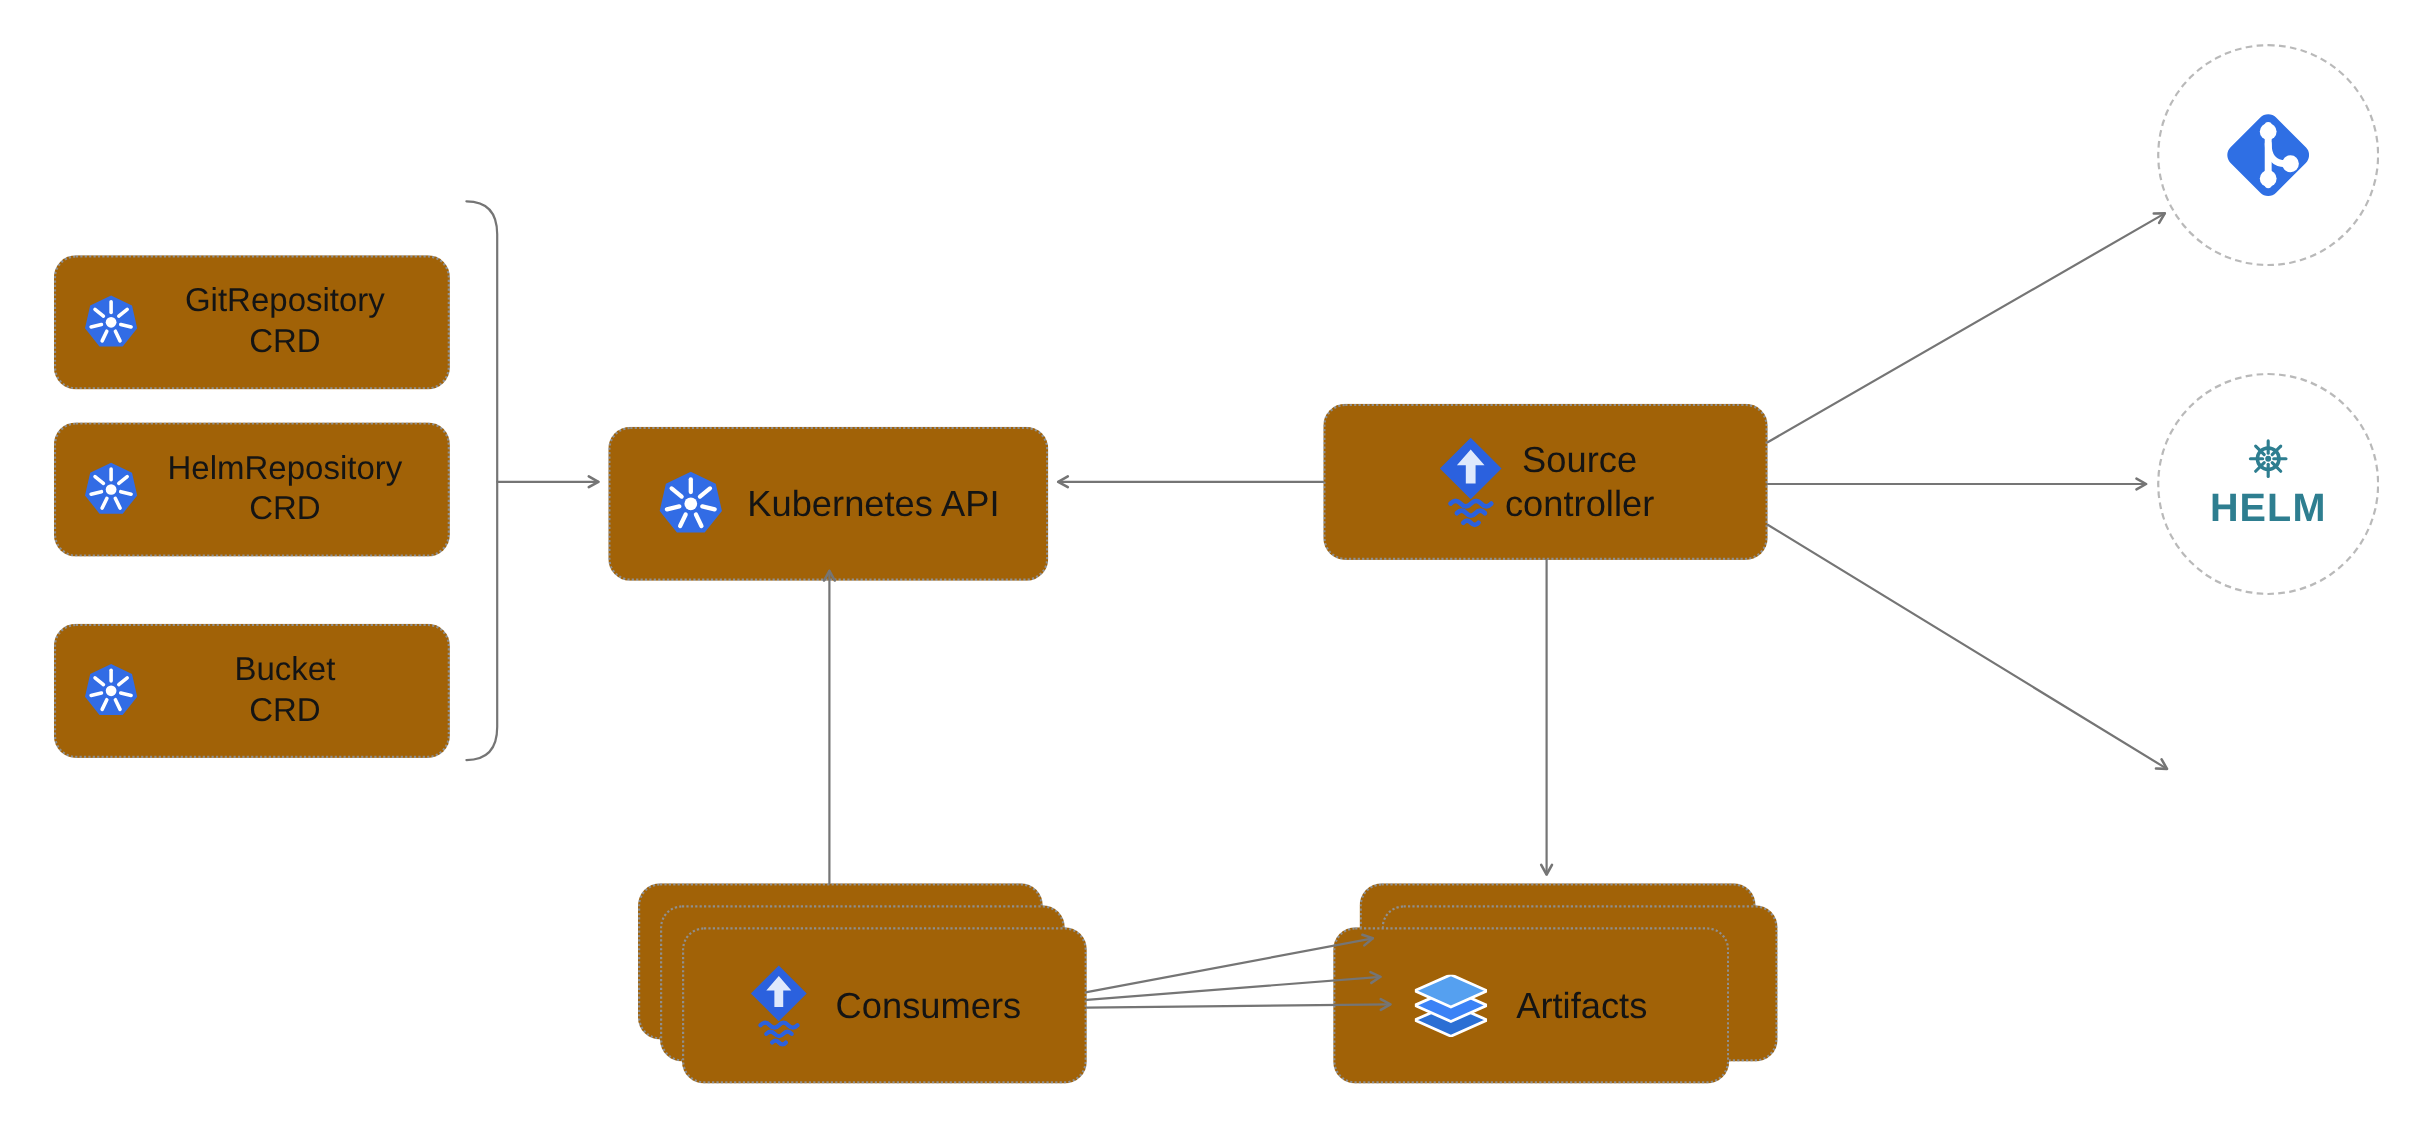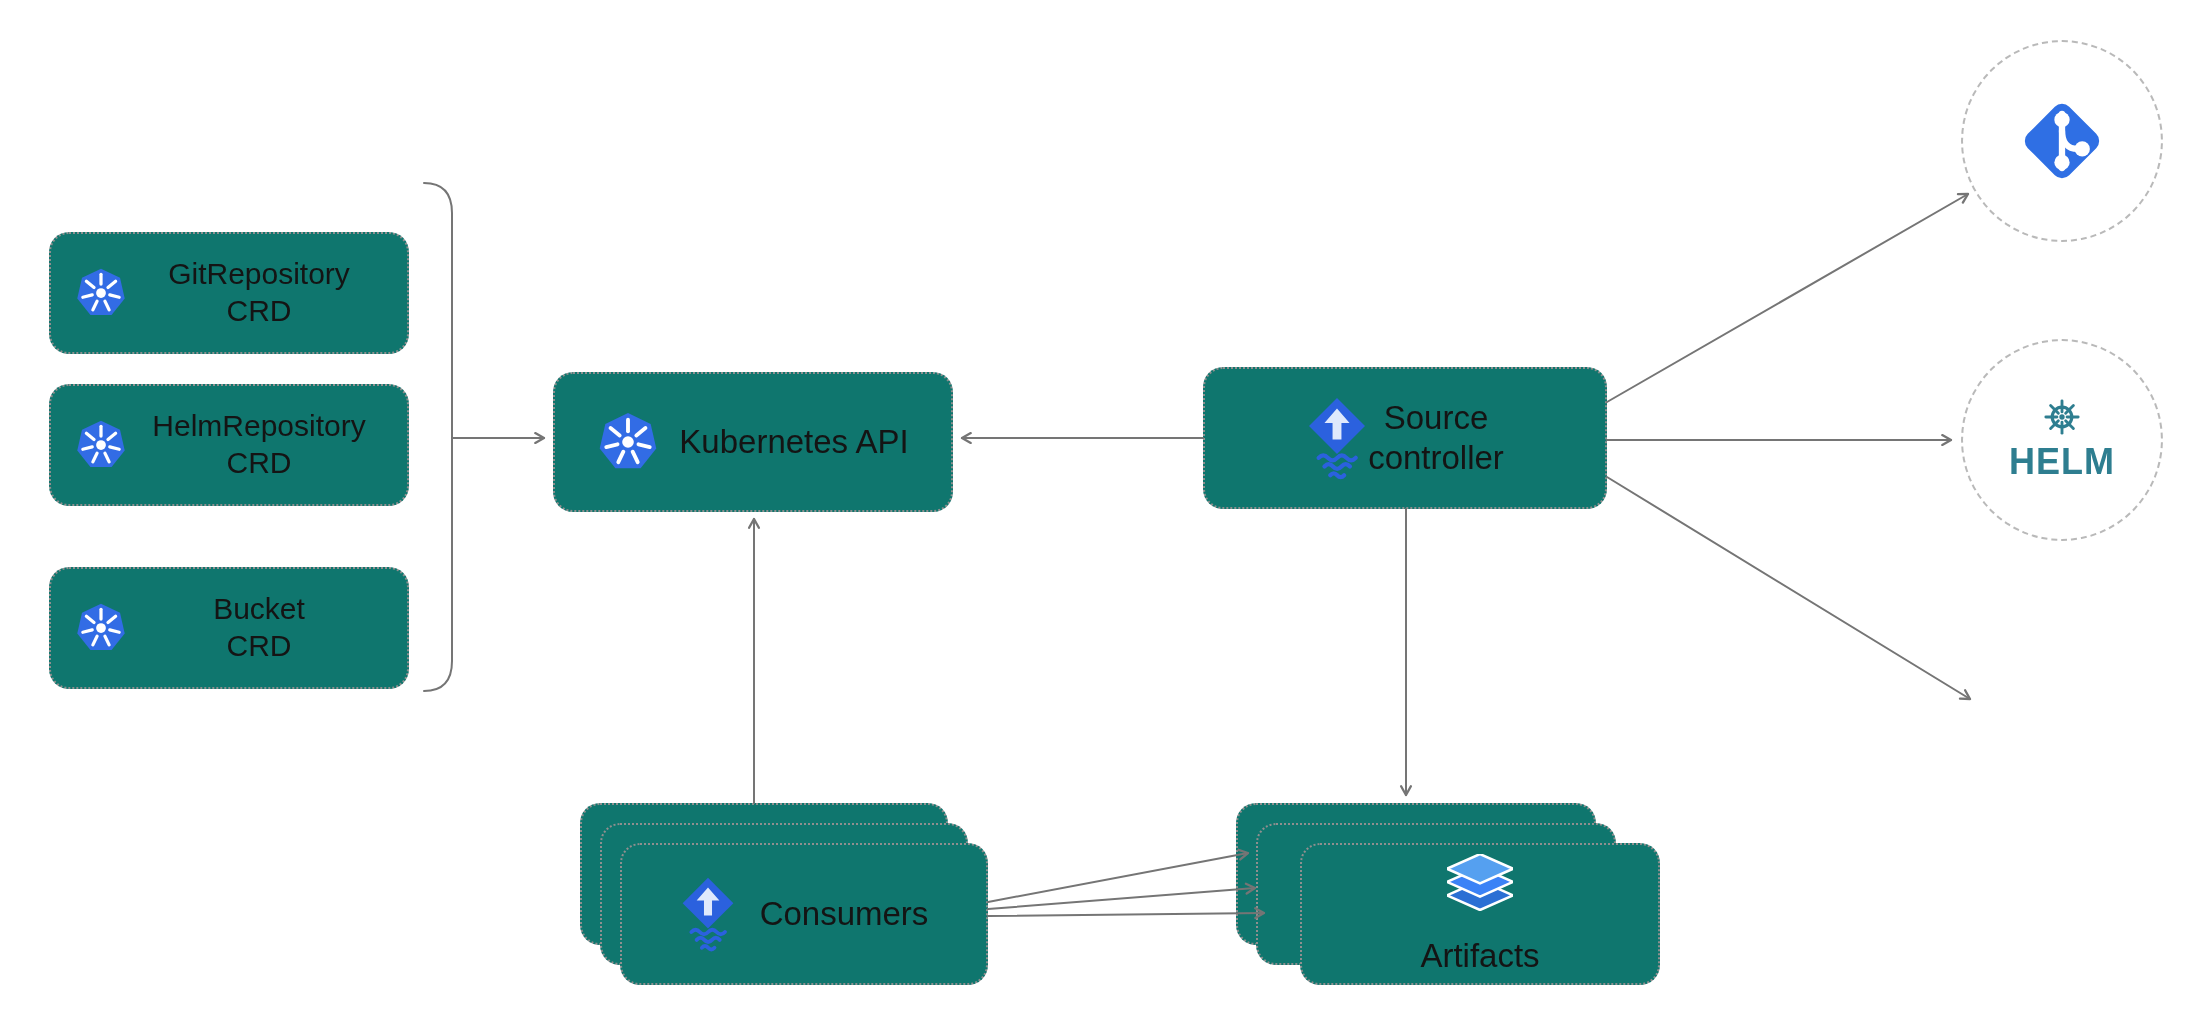--- a/index.html
+++ b/index.html
@@ -2,21 +2,21 @@
 <html><head>
 <meta charset="utf-8">
 <style>
   html,body { margin:0; padding:0; background:#ffffff; }
   .canvas {
     position:relative; width:2196px; height:1030px; background:#ffffff;
     font-family:"Liberation Sans", sans-serif; overflow:hidden;
   }
   .box {
     position:absolute; box-sizing:border-box;
-    background:#0f766e; border:2px dotted #8f8f8f; border-radius:20px;
+    background:#a16207; border:2px dotted #8f8f8f; border-radius:20px;
     display:flex; align-items:center;
   }
   .node-icon { display:flex; align-items:center; justify-content:center; flex:0 0 auto; }
   .node-label { color:#141414; }
   .two-line { display:flex; flex-direction:column; align-items:center; line-height:1.22; }
 
   .crd-box { width:360px; height:122px; padding:0 16px 0 24px; }
   .crd-box .node-label { flex:1; text-align:center; font-size:30px; }
 
   .api-box { width:400px; height:140px; justify-content:center; gap:20px; }
@@ -140,21 +140,21 @@
       <svg width="52" height="52">
           <use href="#sym-k8s"></use>
         </svg>
     </span>
     <span class="node-label two-line">
       <span>Bucket</span>
       <span>CRD</span>
     </span>
   </div>
 
-  <div class="box api-box" style="left:553px;top:372px;">
+  <div class="box api-box" style="left:553px;top:388px;">
     <span class="node-icon">
       <svg width="62" height="62">
           <use href="#sym-k8s"></use>
         </svg>
     </span>
     <span class="node-label">Kubernetes API</span>
   </div>
 
   <div class="box sc-box" style="left:1203px;top:367px;">
     <span class="node-icon">
@@ -174,21 +174,21 @@
     <span class="node-icon">
       <svg width="56" height="77">
           <use href="#sym-flux"></use>
         </svg>
     </span>
     <span class="node-label">Consumers</span>
   </div>
 
   <div class="box stack-back artifacts" style="left:1236px;top:803px;"></div>
   <div class="box stack-back artifacts" style="left:1256px;top:823px;"></div>
-  <div class="box artifacts-box" style="left:1300px;top:843px;flex-direction:column;">
+  <div class="box artifacts-box" style="left:1212px;top:843px;">
     <span class="node-icon">
       <svg width="66" height="57">
           <use href="#sym-layers"></use>
         </svg>
     </span>
     <span class="node-label">Artifacts</span>
   </div>
 
   <div class="circle" style="left:1961px;top:40px;">
     <svg width="108" height="108">

